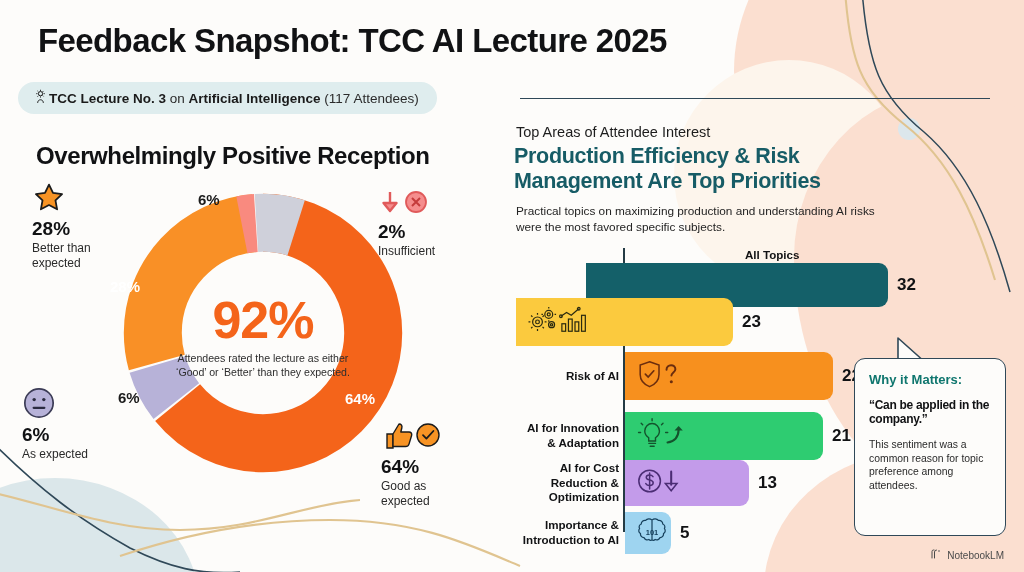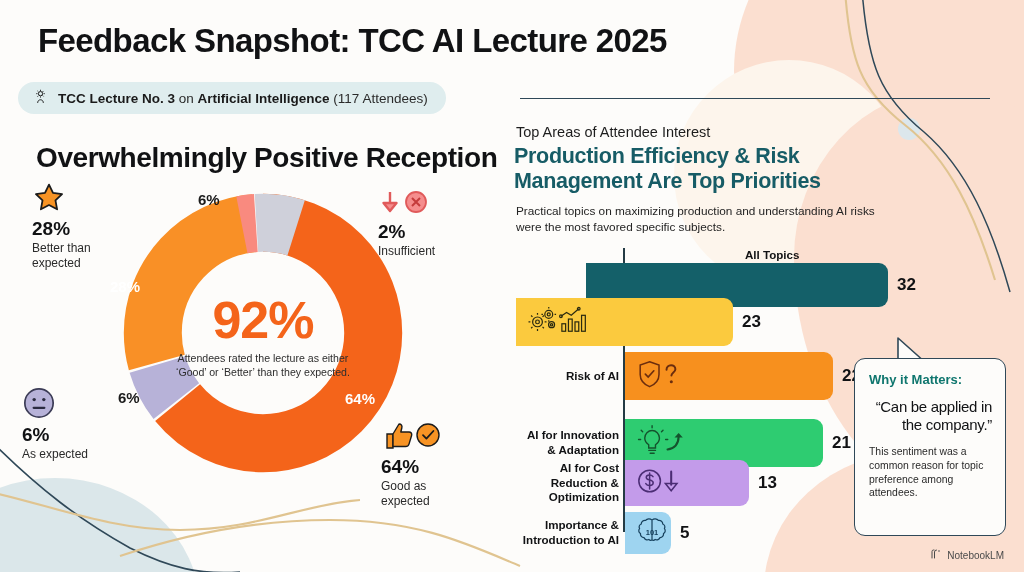--- a/index.html
+++ b/index.html
@@ -41,36 +41,36 @@
 
   
   .title{
     position:absolute; left:38px; top:22px;
     font-size:33px; font-weight:bold; letter-spacing:-0.6px;
     color:#111214;
   }
   .pill{
     position:absolute; left:18px; top:82px;
     height:32px; padding:0 18px 0 14px;
-    display:flex; align-items:center; gap:9px;
+    display:flex; align-items:center; 
     background:#dfedee; border-radius:16px;
     font-size:13.5px; white-space:nowrap;
   }
   .pill .b{font-weight:bold;}
   .pill .n{font-weight:normal;color:#2b2b2b;}
   .pill .paren{font-weight:normal;color:#2b2b2b;}
   .hairline{
     position:absolute; left:520px; top:97.5px; width:470px; height:1.4px;
     background:#2f4858;
   }
 
   
   .left-head{
     position:absolute; left:36px; top:142px;
-    font-size:28px; font-weight:bold; letter-spacing:-0.4px; color:#111214;
+    font-size:24px; font-weight:bold; letter-spacing:-0.4px; color:#111214;
   }
 
   .donut-wrap{position:absolute; left:118px; top:188px; width:290px; height:290px;}
   .donut-wrap svg{display:block;}
 
   .center-stack{
     position:absolute; left:165px; top:296px; width:196px;
     text-align:center; pointer-events:none;
   }
   .center-big{
@@ -130,22 +130,22 @@
   .val{font-size:17px; font-weight:bold; color:#111214; margin-left:9px;}
 
   
   .callout{
     position:absolute; left:854px; top:358px; width:152px; height:178px;
     border:1.6px solid #2f4858; border-radius:11px; background:#fdfcfa;
     box-sizing:border-box; padding:13px 13px 0 14px;
   }
   .callout .c-h{font-size:13px;font-weight:bold;color:#0f766e;}
   .callout .c-q{
-    font-size:15px;font-weight:normal;color:#111214;line-height:1.2;
-    margin-top:11px; letter-spacing:-0.3px;text-align:right;
+    font-size:12px;font-weight:bold;color:#111214;line-height:1.2;
+    margin-top:11px; letter-spacing:-0.3px;
   }
   .callout .c-b{font-size:10.4px;color:#2a2a2a;line-height:1.33;margin-top:11px;}
   .tail{position:absolute; left:896px; top:336px;}
 
   
   .brand{
     position:absolute; right:20px; bottom:10px;
     display:flex; align-items:center; gap:5px;
     font-size:10px; color:#4a4a4a;
   }
@@ -314,21 +314,21 @@
               <path d="M10.5 17.2l3 3 6-6.6" stroke-width="1.8" stroke-linecap="round"></path>
               <path d="M33 12.6c0-3 2.2-5 4.8-5 2.6 0 4.6 1.8 4.6 4.3 0 3.3-4.2 3.6-4.2 6.7" stroke-width="2.1" stroke-linecap="round"></path>
               <circle cx="38.1" cy="25.3" r="1.6" fill="#6b2d0e" stroke="none"></circle>
             </svg>
           </span>
         </div>
         <div class="val">22</div>
       </div>
     </div>
 
-    <div class="row" style="top:173px;height:48px;">
+    <div class="row" style="top:166px;height:48px;">
       <div class="lab">AI for Innovation &amp; Adaptation</div>
       <div class="barzone">
         <div class="bar" style="background:#2ecc71;width:198px;height:48px;">
           <span>
             <svg width="50" height="32" viewBox="0 0 52 34" fill="none" stroke="#14532d" stroke-width="1.5">
               <path d="M14 21c-2.6-1.7-4.2-4.2-4.2-7.1 0-4.6 3.6-8 7.8-8s7.8 3.4 7.8 8c0 2.9-1.6 5.4-4.2 7.1v3.4h-7.2z"></path>
               <path d="M14.2 27h7M15.6 30h4.2" stroke-linecap="round"></path>
               <path d="M17.6 3V.8M7.6 7.2L6 5.6M27.6 7.2l1.6-1.6M5.4 15.4H3.2M32 15.4h2.2" stroke-linecap="round"></path>
               <path d="M34 26c8-1.2 11.6-7 11.8-13.6" stroke-width="2.2" stroke-linecap="round"></path>
               <path d="M41.4 13.4l4.4-5 4.4 5z" fill="#14532d" stroke="none"></path>

